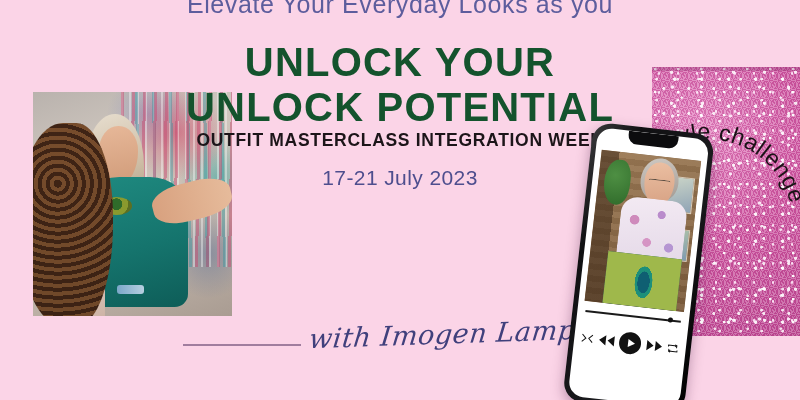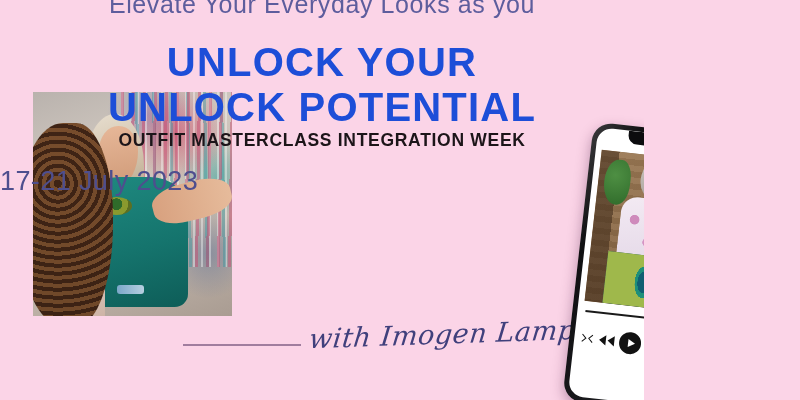--- a/index.html
+++ b/index.html
@@ -8,21 +8,21 @@
   }
   body {
     width: 800px;
     height: 400px;
     overflow: hidden;
     font-family: "Liberation Sans", sans-serif;
     background: #fbd4e7;
   }
   #banner {
     position: relative;
-    width: 644px;
+    width: 800px;
     height: 400px;
     background: #fbd4e7;
     overflow: hidden;
   }
 
   
   .photo-frame {
     position: absolute;
     left: 33px;
     top: 92px;
@@ -178,23 +178,23 @@
     font-weight: 600;
     font-size: 17.5px;
     letter-spacing: .7px;
     white-space: nowrap;
   }
   .dateline {
     position: absolute;
     left: 0;
     right: 0;
     top: 166px;
-    text-align: left;
+    text-align: center;
     color: #4e4e8e;
-    font-size: 27px;
+    font-size: 21px;
     letter-spacing: .4px;
     white-space: nowrap;
   }
 
   
   .sig-rule {
     position: absolute;
     left: 183px;
     top: 344px;
     width: 118px;
@@ -461,21 +461,21 @@
     <div class="teal-top"></div>
     <div class="necklace"></div>
     <div class="arm"></div>
     <div class="shoulder-left"></div>
     <div class="hair-front"></div>
     <div class="wristband"></div>
   </div>
 
   <div class="kicker" style="color: rgb(93, 93, 157);">Elevate Your Everyday Looks as you</div>
 
-  <div class="headline" style="color: #1d4ed8;">
+  <div class="headline" style="color: #14532d;">
     <span class="ln1">UNLOCK YOUR</span>
     <span class="ln2">UNLOCK POTENTIAL</span>
   </div>
 
   <div class="subhead">OUTFIT MASTERCLASS INTEGRATION WEEK</div>
   <div class="dateline" style="color: rgb(78, 78, 142);">17-21 July 2023</div>
 
   <div class="sig-rule" style="background: rgb(143, 109, 144);"></div>
   <div class="signature" style="color: rgb(64, 64, 124);">with Imogen Lamport</div>
 

